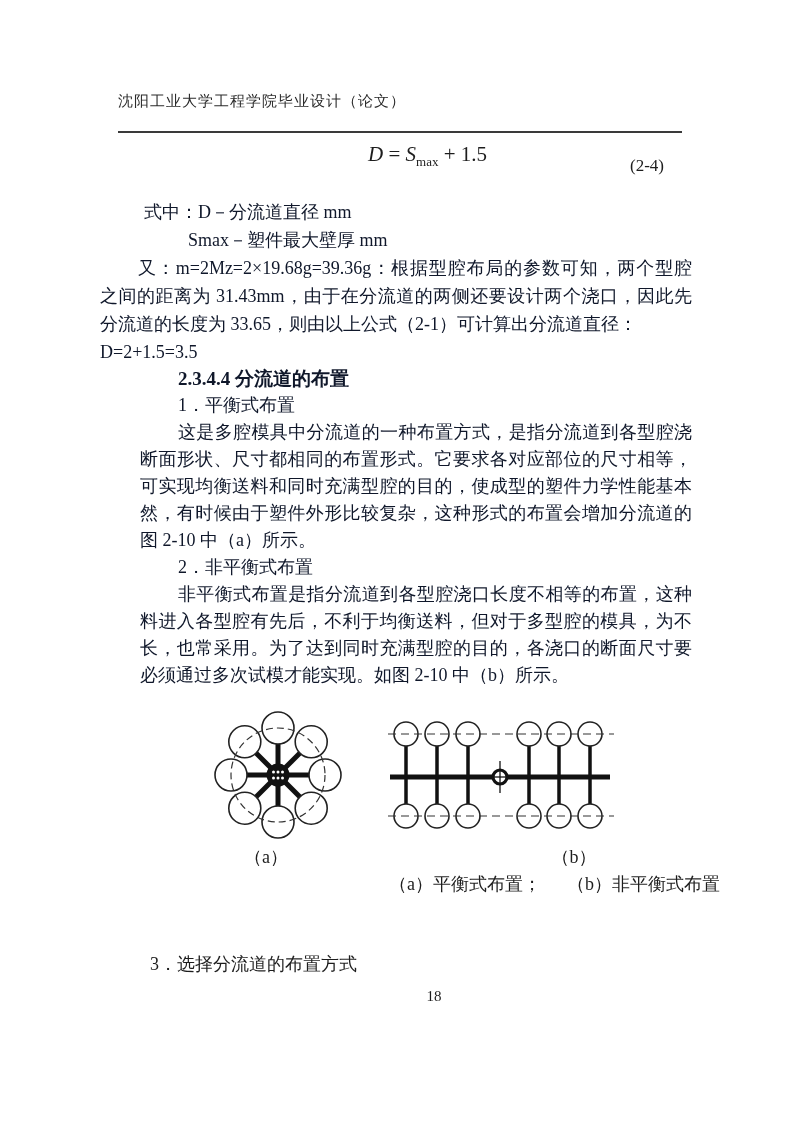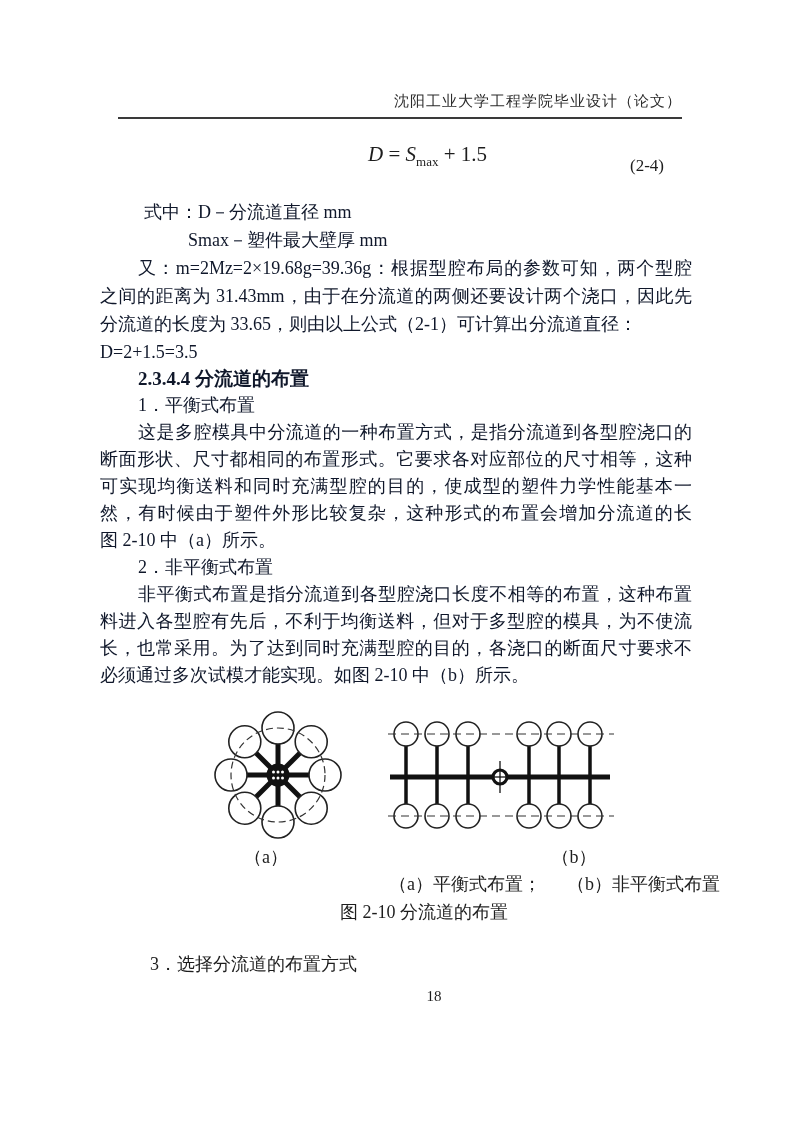--- a/index.html
+++ b/index.html
@@ -8,22 +8,22 @@
     width: 800px; height: 1132px;
     margin: 0 auto;
     background: #ffffff;
     color: #1d1d1d;
     font-family: "Liberation Serif", serif;
     overflow: hidden;
   }
   
   .header {
     position: absolute; top: 92px; left: 118px; width: 564px;
-    text-align: right; font-size: 15px; letter-spacing: 1px;
-    padding-bottom: 6px; color: #2b2b2b;
+    text-align: left; font-size: 15px; letter-spacing: 1px;
+    padding-bottom: 20px; color: #2b2b2b;
     border-bottom: 2px solid #3a3a3a;
   }
   
   .formula {
     position: absolute; top: 142px; left: 368px;
     font-size: 21px; font-family: "Liberation Serif", serif;
   }
   .formula .v { font-style: italic; }
   .formula sub { font-size: 13px; }
   .eqnum {
@@ -31,21 +31,21 @@
     font-size: 17px;
   }
   
   .textblock {
     position: absolute; left: 100px; width: 592px;
     font-size: 18px; color: #0f172a;
   }
   .intro { top: 198px; }
   .intro .line { height: 28px; line-height: 28px; }
   .flow  { top: 365px; }
-  .flow .line { height: 27px; line-height: 27px; }
+  .flow .line { height: 27px; line-height: 27px; margin-left: 40px; }
   .line { overflow: hidden; white-space: nowrap; }
   .line.j { white-space: normal; text-align: justify; text-align-last: justify; }
   .ind2 { text-indent: 38px; }
   .ind-shizhong { text-indent: 44px; }
   .ind-smax { text-indent: 88px; }
   .heading { font-weight: bold; font-size: 19px; }
   
   .diagram { position: absolute; }
   .diagram-a { top: 705px; left: 208px; }
   .diagram-b { top: 716px; left: 388px; }
@@ -184,19 +184,18 @@
       <circle cx="112" cy="61" r="7" fill="#fff" stroke="#111" stroke-width="3.2"></circle>
       <line x1="112" y1="45" x2="112" y2="77" stroke="#111" stroke-width="1.3"></line>
       <line x1="99" y1="61" x2="125" y2="61" stroke="#111" stroke-width="1.3"></line>
     </g>
   </svg>
 
   <div class="sublabel sublabel-a">（a）</div>
   <div class="sublabel sublabel-b">（b）</div>
 
   <div class="caption"><span>（a）平衡式布置；</span><span class="gap"></span><span>（b）非平衡式布置</span></div>
-  <div class="figtitle">图 2-10  分流道的布置</div>
 
   <div class="next-item">3．选择分流道的布置方式</div>
 
   <div class="pagenum">18</div>
 
 </div>
 
 </body></html>

